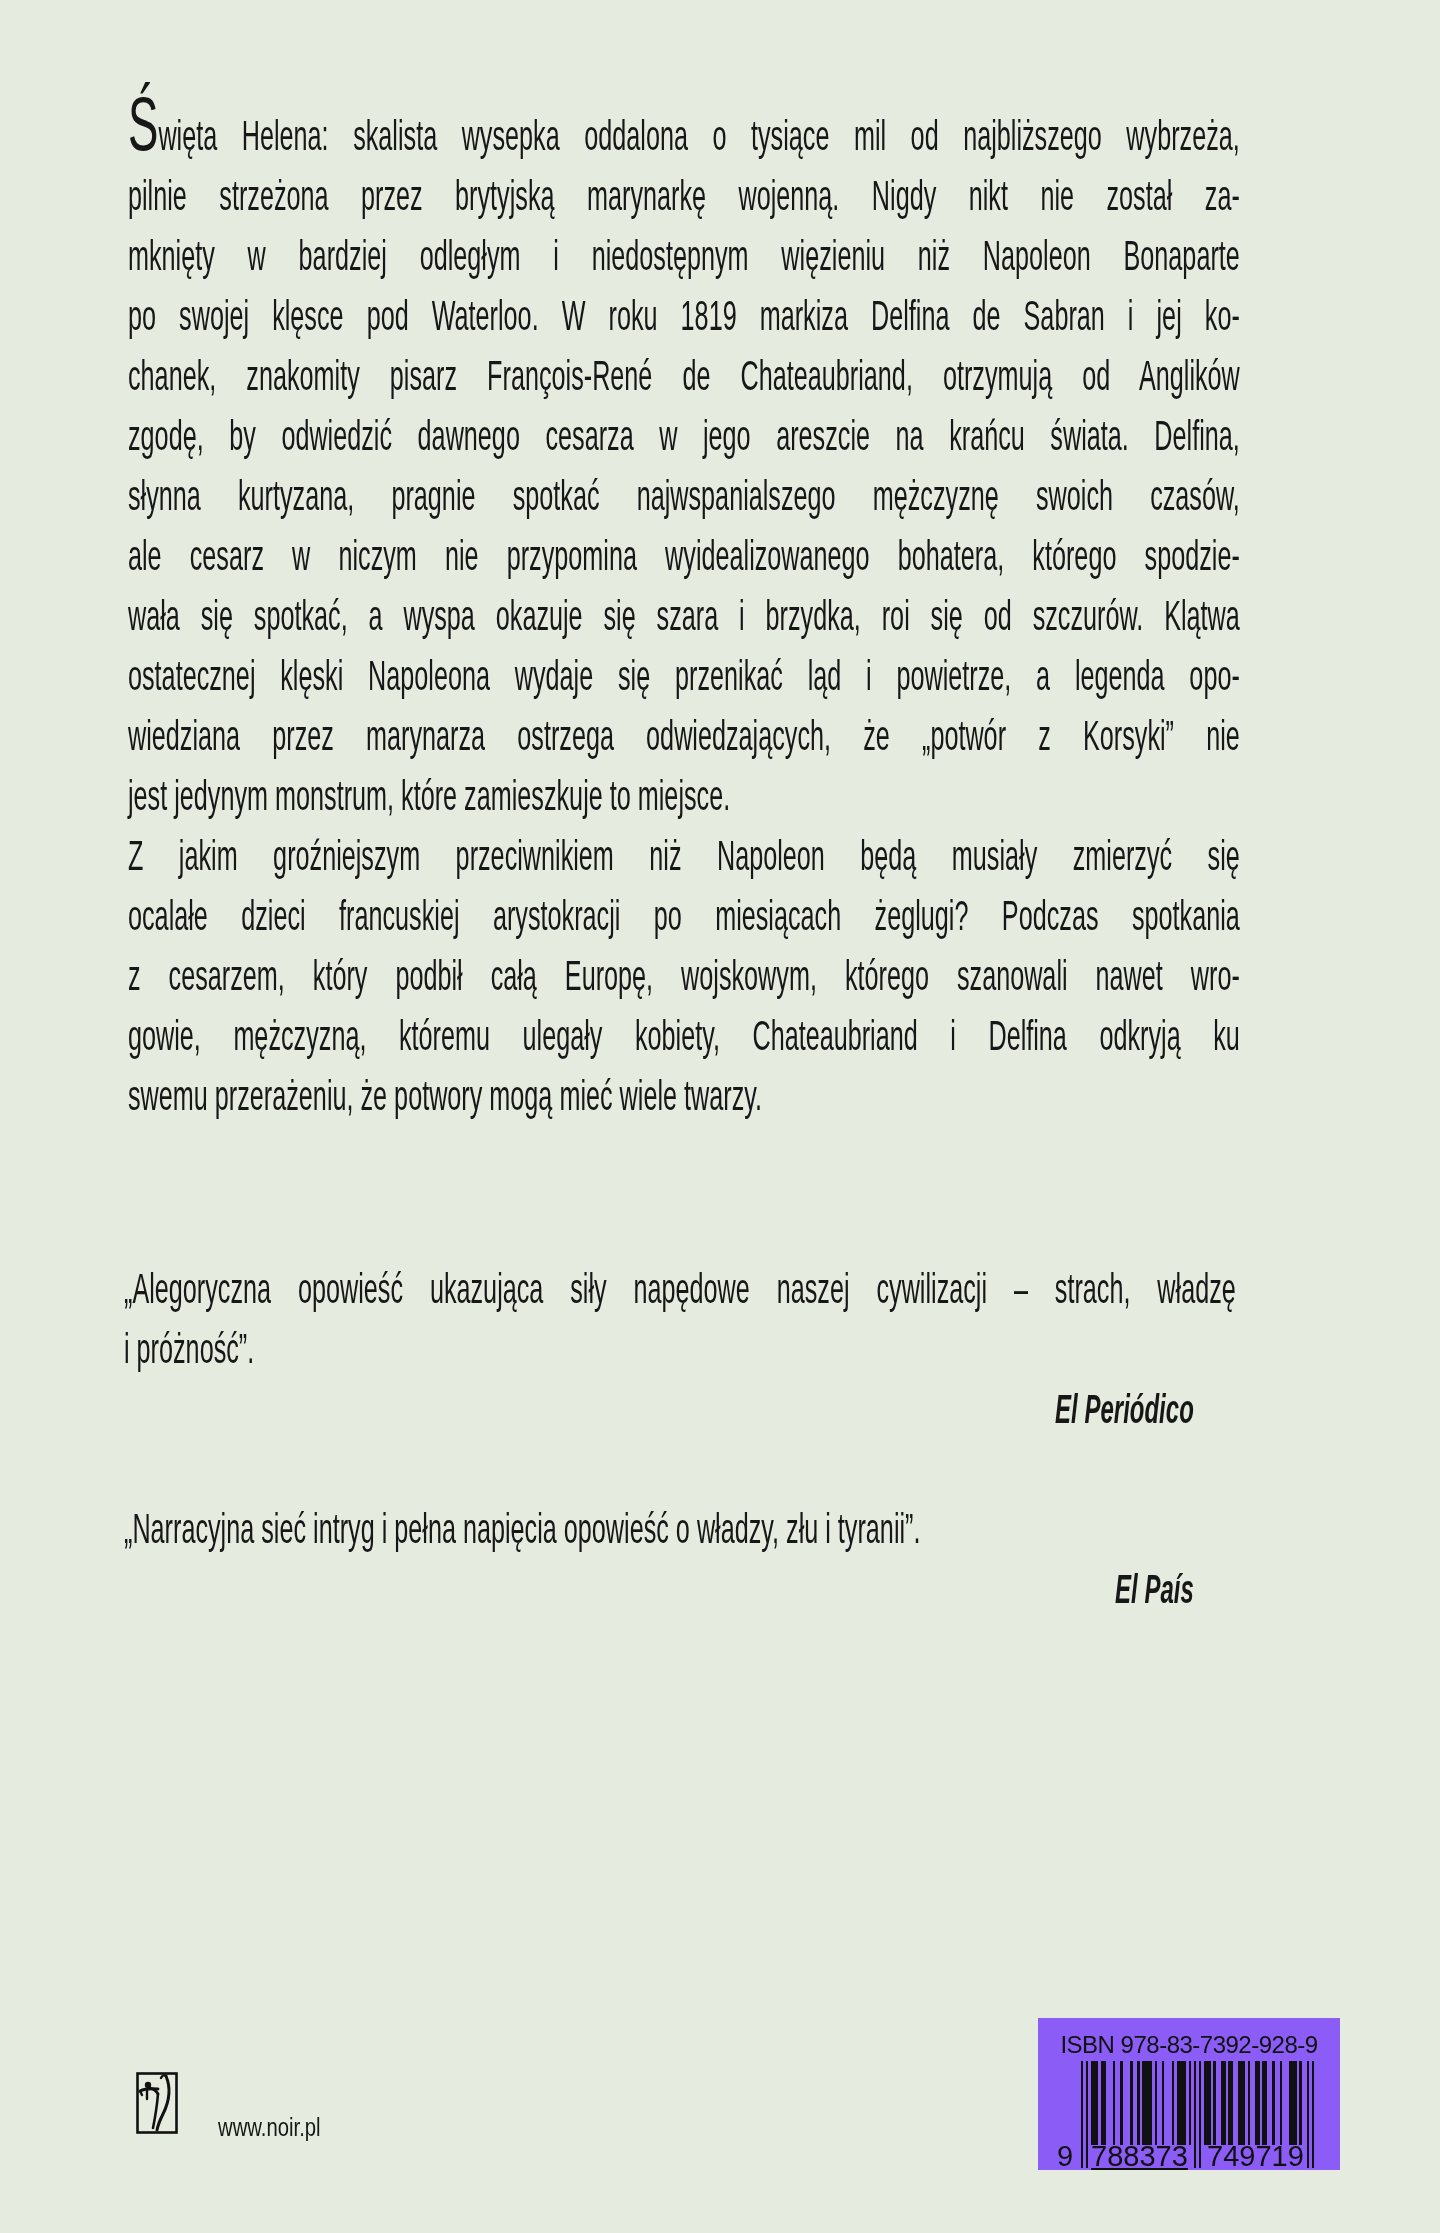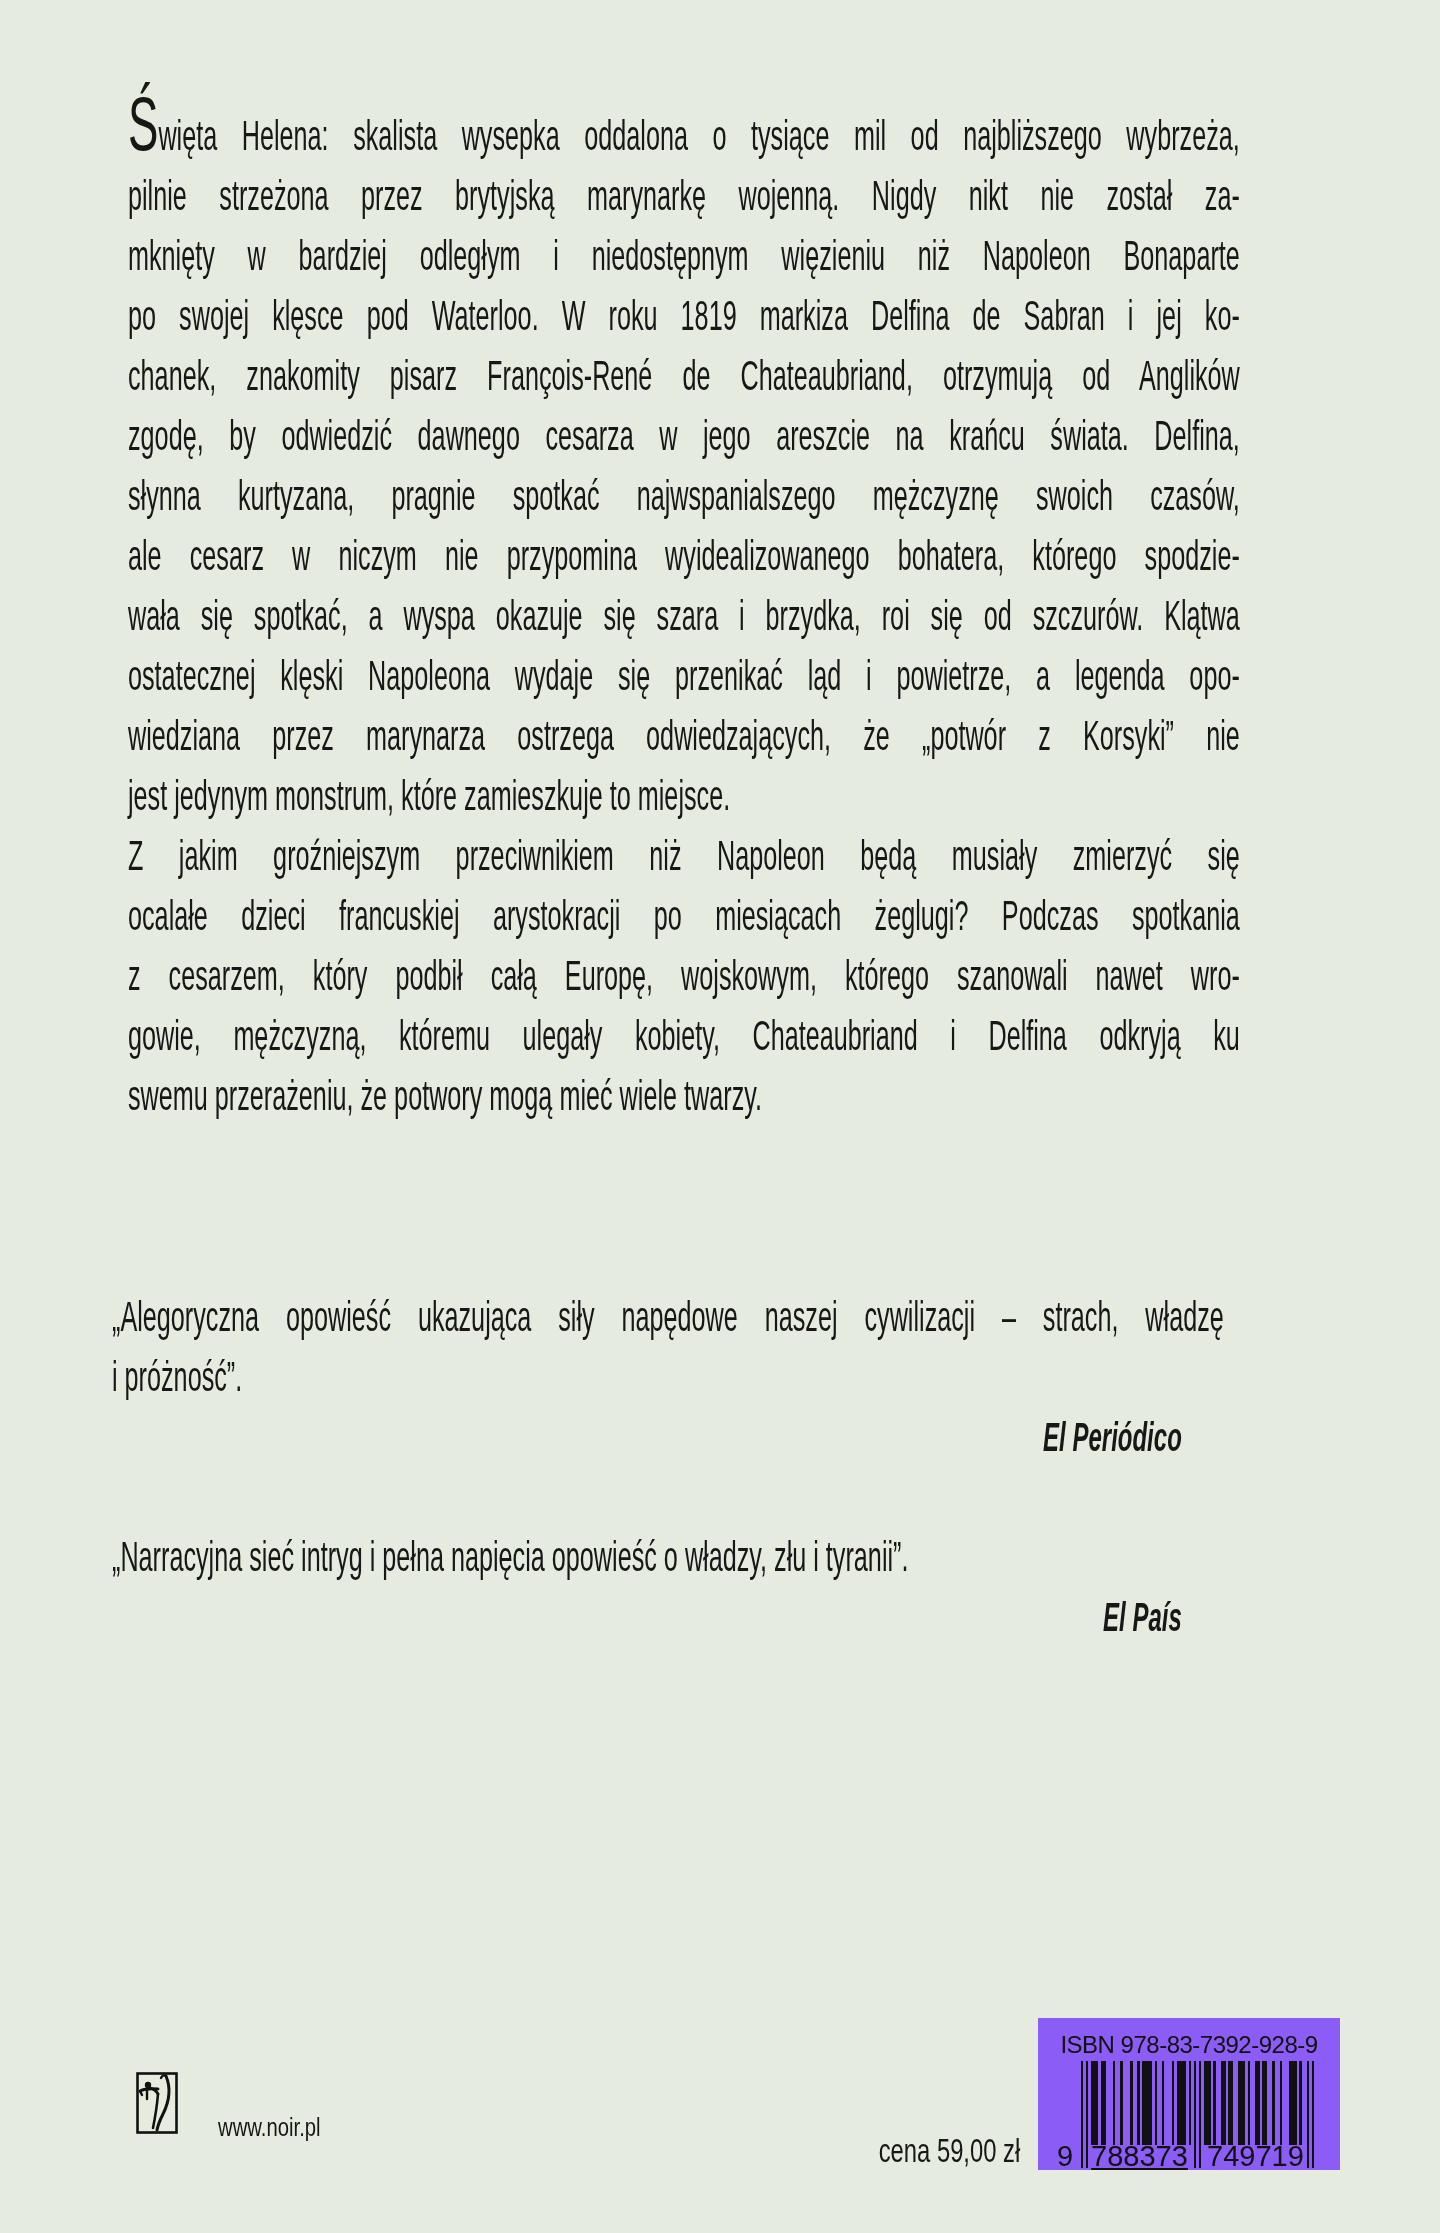--- a/index.html
+++ b/index.html
@@ -11,21 +11,21 @@
   
   .cond{width:1853px;transform:scaleX(0.60);transform-origin:0 0;}
   .line{
     font-size:42px;line-height:60px;letter-spacing:0;
     text-align:justify;text-align-last:justify;-moz-text-align-last:justify;
     white-space:normal;
   }
   .line.last{text-align-last:left;-moz-text-align-last:left;}
   .dropcap{font-size:76px;line-height:0;vertical-align:baseline;}
   .synopsis{left:128px;top:106px;width:1112px;}
-  .reviews{left:112px;top:1259px;width:1112px;margin-top:28px;}
+  .reviews{left:124px;top:1259px;width:1112px;}
   .review + .review{margin-top:60px;}
   .attribution{
     font-size:40px;line-height:60px;font-style:italic;font-weight:bold;
     text-align:right;padding-right:70px;
   }
   
   .logo-box{left:136px;top:2072px;width:42px;height:62px;}
   .website{left:185px;top:2112px;font-size:26px;line-height:30px;white-space:nowrap;margin-left:33px;}
   .sx{display:inline-block;transform:scaleX(0.78);transform-origin:0 50%;}
   .price{left:620px;top:2130px;width:400px;text-align:right;font-size:34px;line-height:40px;white-space:nowrap;}
@@ -93,23 +93,20 @@
       <path d="M22 22 C21 34 19 46 17 56" fill="none" stroke="#111" stroke-width="2.6" stroke-linecap="round"></path>
       <path d="M30 4 C35 16 33 30 27 42 C24 48 22 53 21 58" fill="none" stroke="#111" stroke-width="3" stroke-linecap="round"></path>
       <path d="M30 4 Q27 2 25 6" fill="none" stroke="#111" stroke-width="2.4" stroke-linecap="round"></path>
     </svg>
   </div>
 
   <div class="abs website">
     <span class="sx">www.noir.pl</span>
   </div>
 
-  <div class="abs price">
-    <span class="sxr">cena 59,00 zł</span>
-  </div>
 
   <div class="abs barcode">
     <div class="isbn-label">ISBN 978-83-7392-928-9</div>
     <svg class="bars" width="233" height="107" viewBox="0 0 95 107" preserveAspectRatio="none" shape-rendering="crispEdges" fill="#111">
         <rect x="0" y="0" width="1" height="107"></rect>
         <rect x="2" y="0" width="1" height="107"></rect>
         <rect x="4" y="0" width="3" height="84"></rect>
         <rect x="8" y="0" width="2" height="84"></rect>
         <rect x="13" y="0" width="1" height="84"></rect>
         <rect x="16" y="0" width="1" height="84"></rect>

